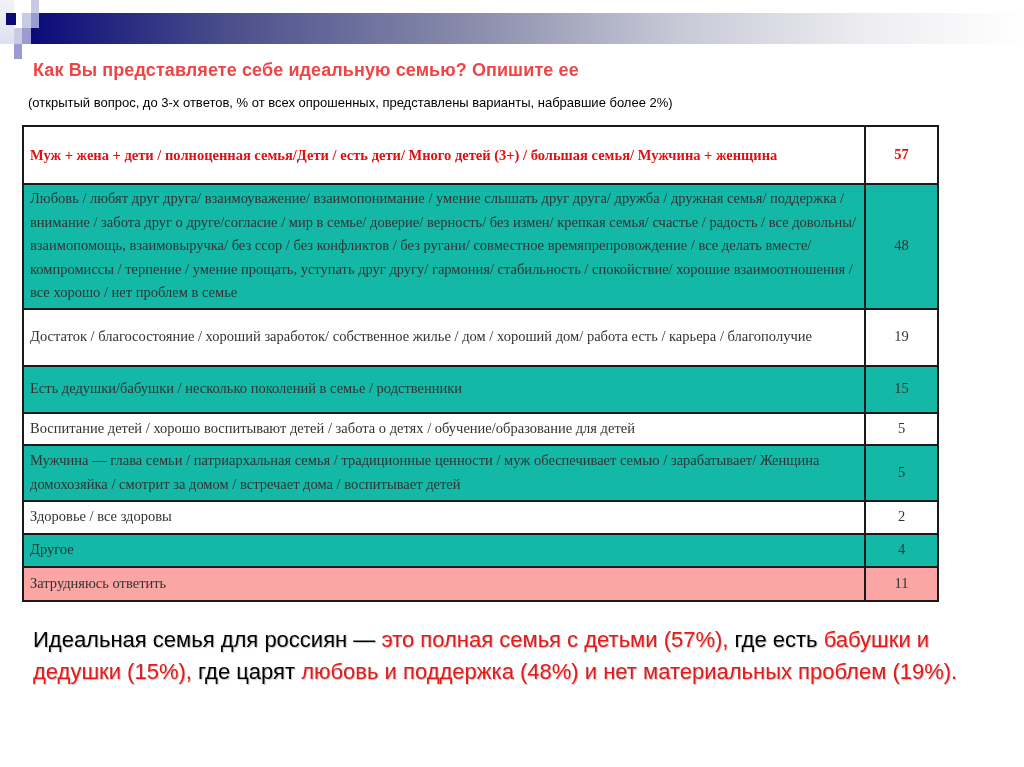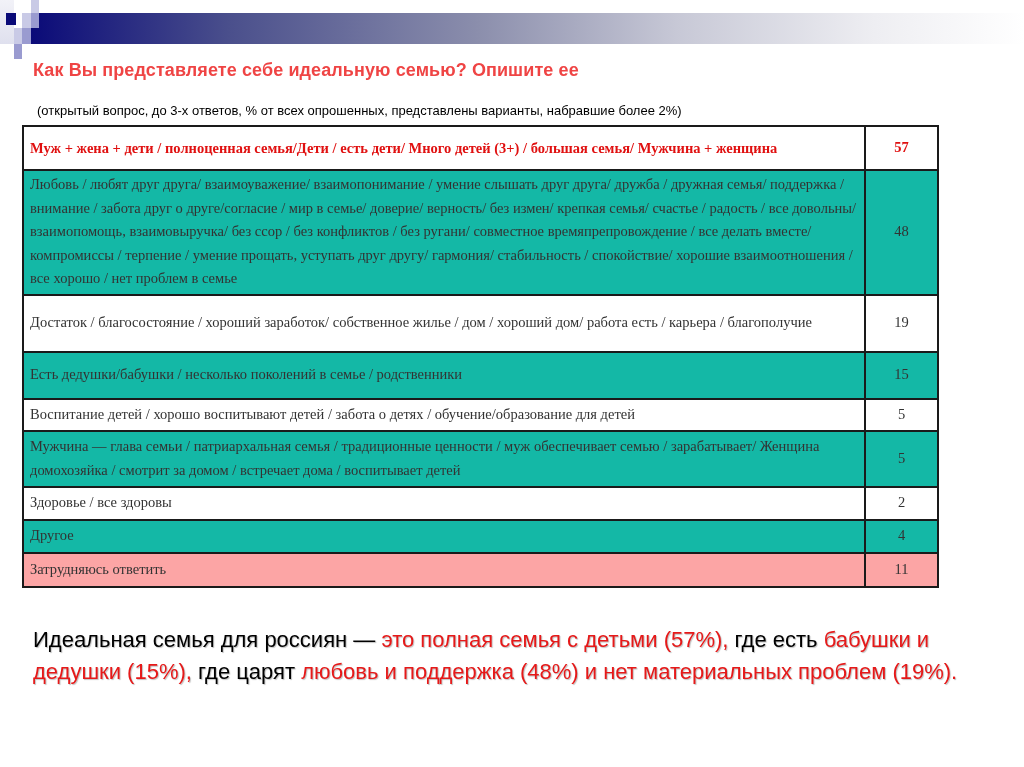--- a/index.html
+++ b/index.html
@@ -40,26 +40,25 @@
       left: 33px;
       top: 60px;
       font-size: 18px;
       font-weight: bold;
       color: #ef4444;
       white-space: nowrap;
       letter-spacing: 0.1px;
     }
     .subtitle {
       position: absolute;
-      left: 37px;
+      left: 28px;
       top: 95px;
       font-size: 13px;
       color: #000000;
       white-space: nowrap;
-      margin-top: 8px;
     }
 
     .table-wrap {
       position: absolute;
       left: 22px;
       top: 125px;
       width: 917px;
     }
     table {
       border-collapse: collapse;
@@ -116,21 +115,21 @@
 <div class="sq sq5"></div>
 <div class="sq sq6"></div>
 <div class="sq sq7"></div>
 
 <div class="title">Как Вы представляете себе идеальную семью? Опишите ее</div>
 <div class="subtitle">(открытый вопрос, до 3-х ответов, % от всех опрошенных, представлены варианты, набравшие более 2%)</div>
 
 <div class="table-wrap">
   <table>
     <tbody>
-      <tr class="r-white highlight" style="height:44px">
+      <tr class="r-white highlight" style="height:58px">
         <td class="desc">Муж + жена + дети / полноценная семья/Дети / есть дети/ Много детей (3+) / большая семья/ Мужчина + женщина</td>
         <td class="val">57</td>
       </tr>
       <tr class="r-gray" style="height:125px">
         <td class="desc">Любовь / любят друг друга/ взаимоуважение/ взаимопонимание / умение слышать друг друга/ дружба / дружная семья/ поддержка / внимание / забота друг о друге/согласие / мир в семье/ доверие/ верность/ без измен/ крепкая семья/ счастье / радость / все довольны/ взаимопомощь, взаимовыручка/ без ссор / без конфликтов / без ругани/ совместное времяпрепровождение / все делать вместе/ компромиссы / терпение / умение прощать, уступать друг другу/ гармония/ стабильность / спокойствие/ хорошие взаимоотношения / все хорошо / нет проблем в семье</td>
         <td class="val">48</td>
       </tr>
       <tr class="r-white" style="height:57px">
         <td class="desc">Достаток / благосостояние / хороший заработок/ собственное жилье / дом / хороший дом/ работа есть / карьера / благополучие</td>
         <td class="val">19</td>

